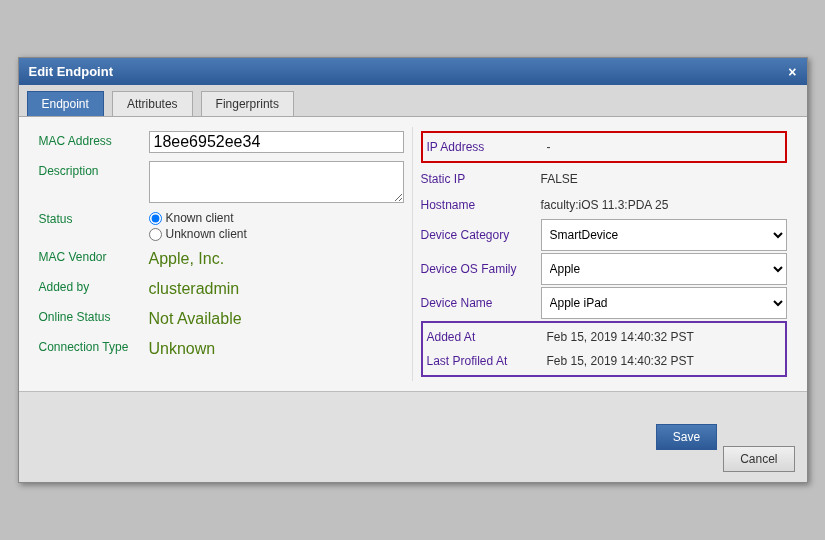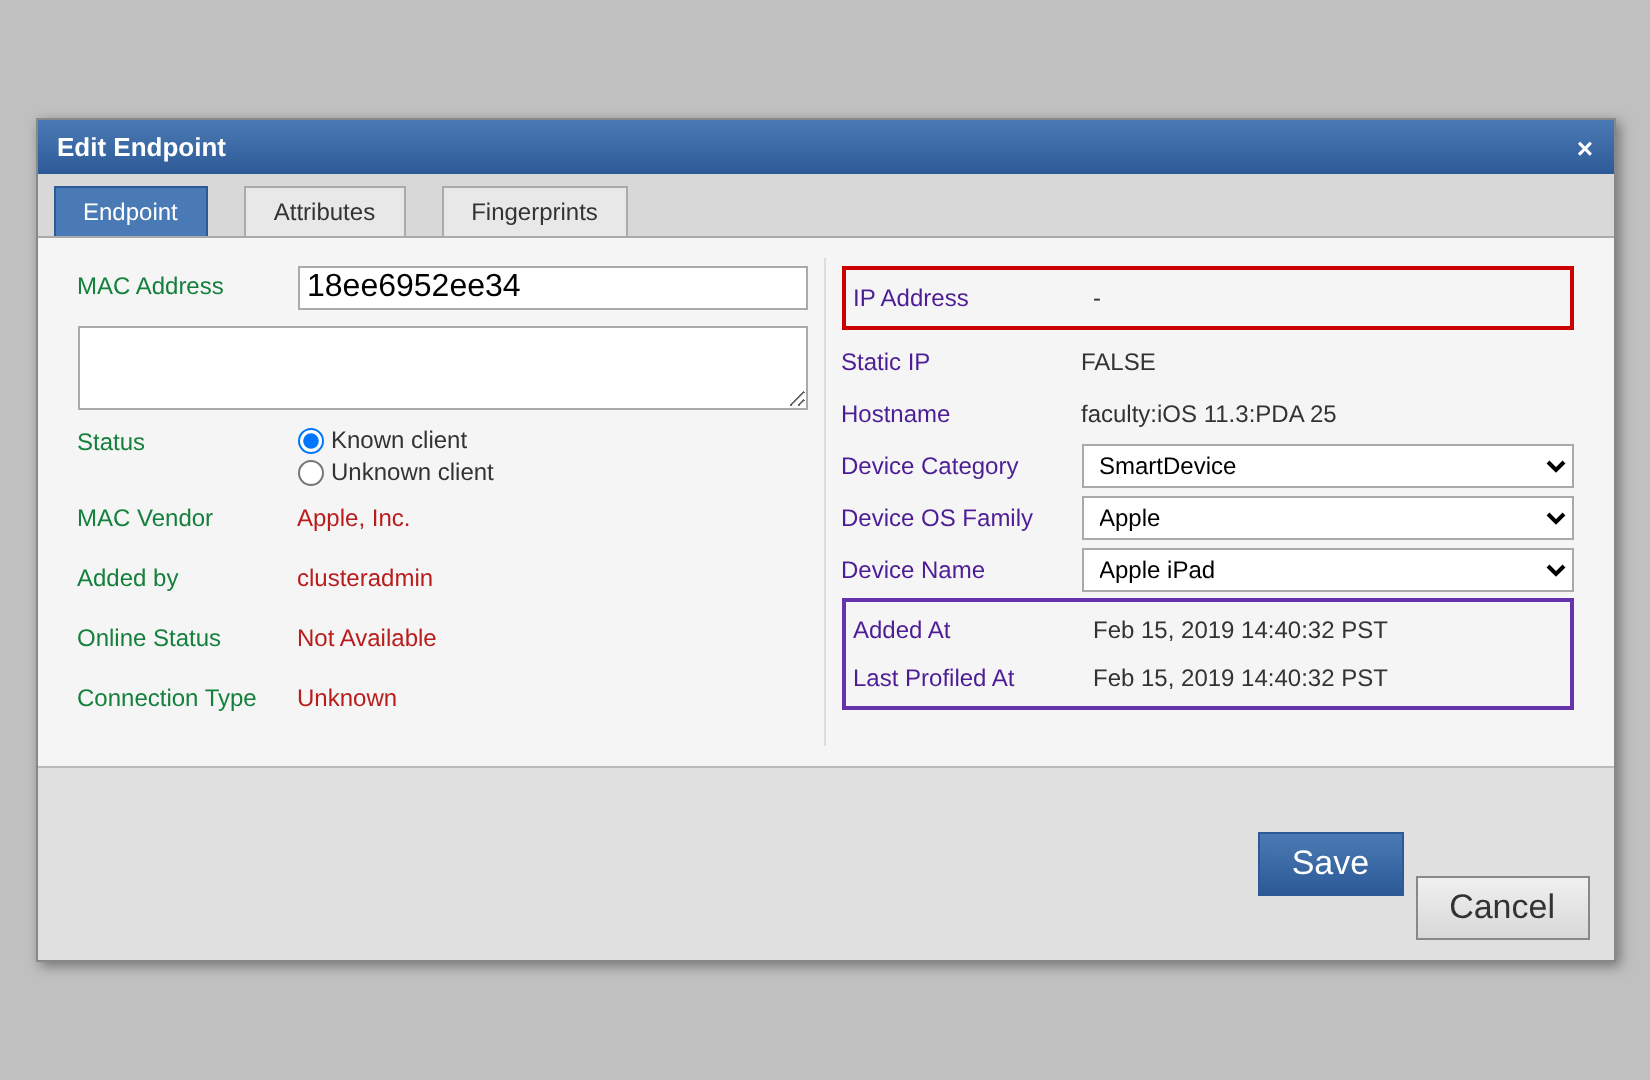--- a/index.html
+++ b/index.html
@@ -33,21 +33,21 @@
       color: white;
       cursor: pointer;
       font-size: 14px;
       line-height: 1;
     }
     .tabs {
       display: flex;
       background: #d8d8d8;
       border-bottom: 1px solid #aaa;
       padding: 6px 8px 0 8px;
-      gap: 18px;
+      gap: 8px;
     }
     .tab {
       padding: 5px 14px;
       border: 1px solid #aaa;
       background: #e8e8e8;
       cursor: pointer;
       border-bottom: none;
       font-size: 12px;
       color: #333;
     }
@@ -79,22 +79,22 @@
     }
     .field-label {
       width: 110px;
       min-width: 110px;
       color: #15803d;
       padding-top: 3px;
       font-size: 12px;
     }
     .field-value {
       flex: 1;
-      color: #b91c1c;
-      font-size: 12px;
+      color: #4d7c0f;
+      font-size: 16px;
       padding-top: 3px;
     }
     .field-input {
       flex: 1;
       padding: 2px 4px;
       border: 1px solid #aaa;
       background: white;
       font-size: 16px;
       height: 22px;
     }
@@ -147,34 +147,34 @@
       display: flex;
       align-items: center;
       gap: 2px;
     }
     .right-select {
       flex: 1;
       padding: 2px 4px;
       border: 1px solid #aaa;
       background: white;
       font-size: 12px;
-      height: 22px;
+      height: 32px;
     }
     .footer {
       display: flex;
       justify-content: flex-end;
       align-items: center;
       padding: 10px 12px;
       background: #e0e0e0;
       border-top: 1px solid #bbb;
       gap: 6px;
     }
     .btn {
       padding: 5px 16px;
-      font-size: 17px;
+      font-size: 12px;
       cursor: pointer;
       border: 1px solid #888;
     }
     .btn-save {
       background: linear-gradient(to bottom, #4a7ab5, #2d5a96);
       color: white;
       border-color: #2d5a96;
     }
     .btn-cancel {
       background: linear-gradient(to bottom, #f0f0f0, #d8d8d8);
@@ -202,20 +202,21 @@
     <div class="form-grid">
 
       <div class="left-col">
 
         <div class="field-row">
           <span class="field-label">MAC Address</span>
           <input class="field-input" type="text" value="18ee6952ee34" style="">
         </div>
 
         <div class="field-row">
+          <span class="field-label">Description</span>
           <textarea class="field-textarea" style=""></textarea>
         </div>
 
         <div class="field-row">
           <span class="field-label">Status</span>
           <div class="radio-group">
             <label class="radio-item">
               <input type="radio" name="status" checked="" style="">
               <span>Known client</span>
             </label>

